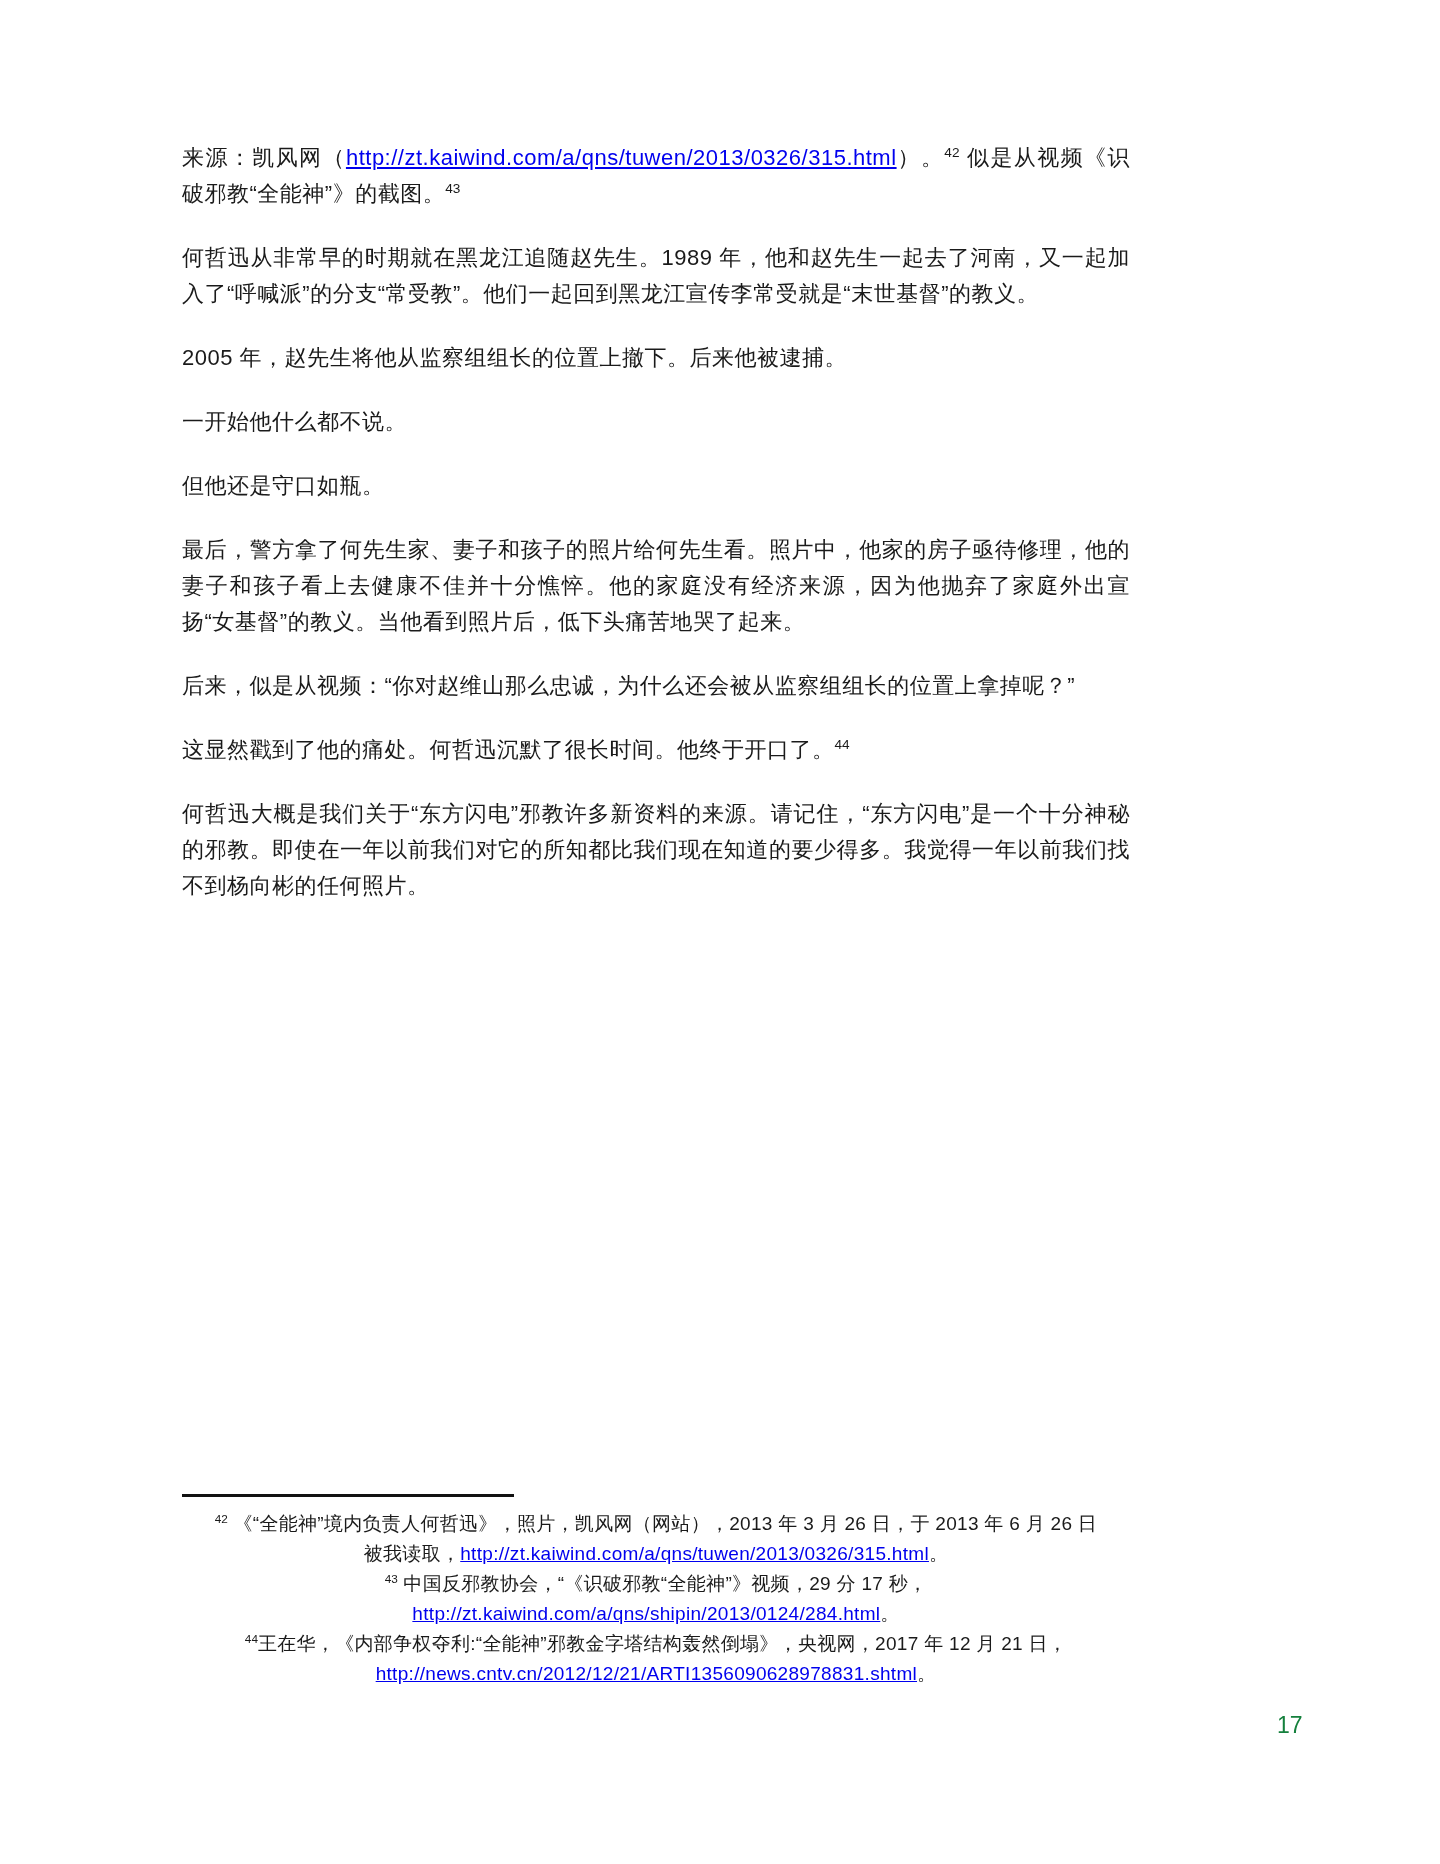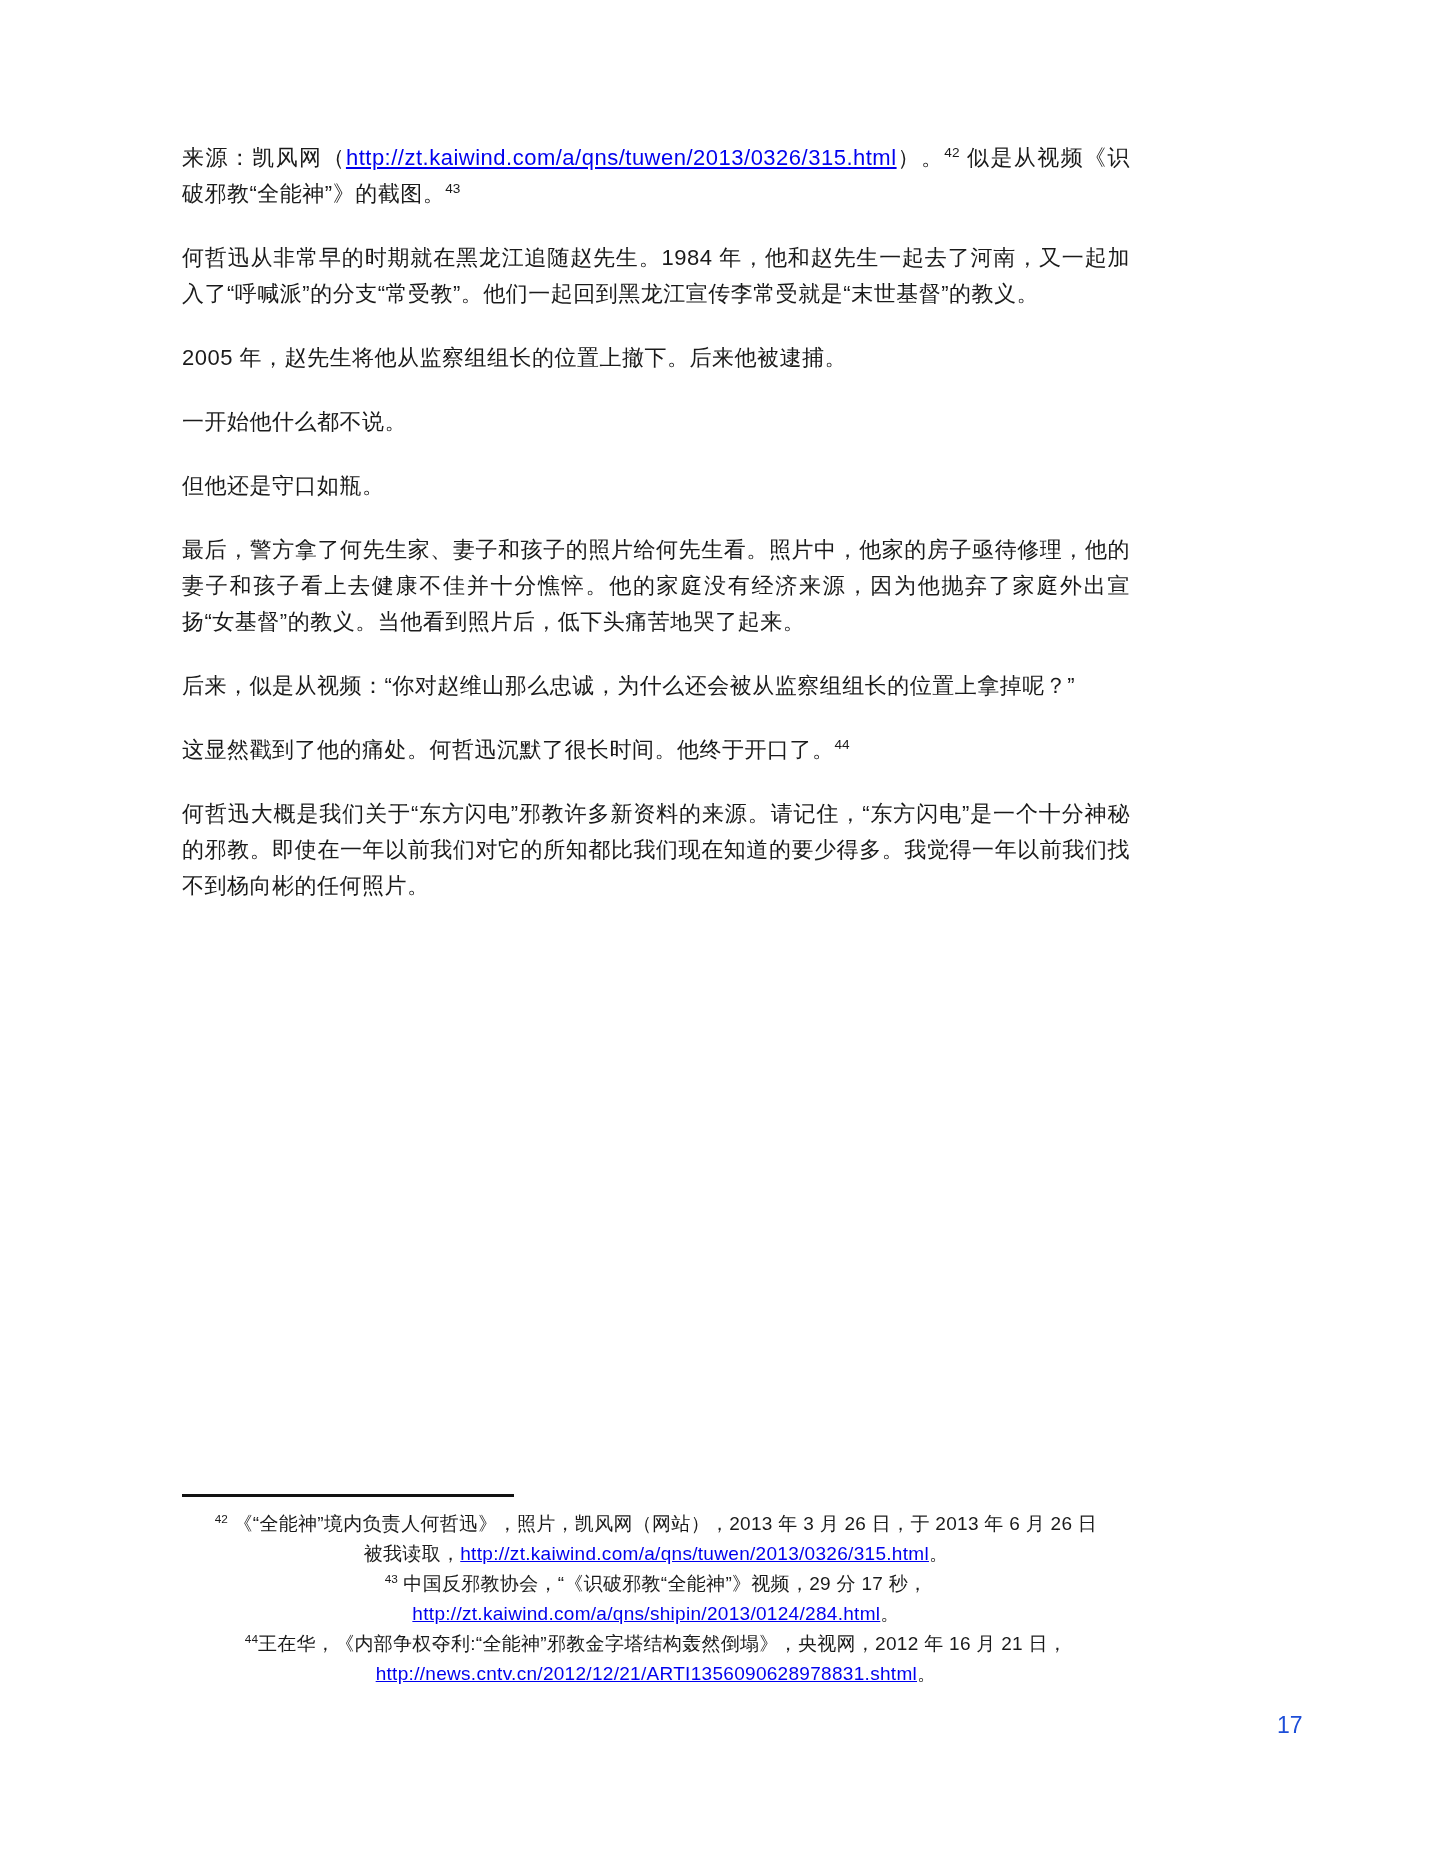--- a/index.html
+++ b/index.html
@@ -59,45 +59,45 @@
     font-size: 19px;
     line-height: 30px;
     text-align: center;
     letter-spacing: 0.3px;
   }
   .page-number {
     position: absolute;
     left: 1240px;
     top: 1712px;
     font-size: 23px;
-    color: #1d4ed8;
+    color: #15803d;
   }
 </style>
 </head>
 <body>
 
 <div class="page">
 
   <main class="body-text">
     <p class="para"><span>来源：凯风网（</span><a class="doc-link" href="#">http://zt.kaiwind.com/a/qns/tuwen/2013/0326/315.html</a><span>）。</span><sup class="fn-ref">42</sup><span> 似是从视频《识破邪教“全能神”》的截图。</span><sup class="fn-ref">43</sup></p>
-    <p class="para"><span>何哲迅从非常早的时期就在黑龙江追随赵先生。1984 年，他和赵先生一起去了河南，又一起加入了“呼喊派”的分支“常受教”。他们一起回到黑龙江宣传李常受就是“末世基督”的教义。</span></p>
+    <p class="para"><span>何哲迅从非常早的时期就在黑龙江追随赵先生。1989 年，他和赵先生一起去了河南，又一起加入了“呼喊派”的分支“常受教”。他们一起回到黑龙江宣传李常受就是“末世基督”的教义。</span></p>
     <p class="para"><span>2005 年，赵先生将他从监察组组长的位置上撤下。后来他被逮捕。</span></p>
     <p class="para"><span>一开始他什么都不说。</span></p>
     <p class="para"><span>但他还是守口如瓶。</span></p>
     <p class="para"><span>最后，警方拿了何先生家、妻子和孩子的照片给何先生看。照片中，他家的房子亟待修理，他的妻子和孩子看上去健康不佳并十分憔悴。他的家庭没有经济来源，因为他抛弃了家庭外出宣扬“女基督”的教义。当他看到照片后，低下头痛苦地哭了起来。</span></p>
     <p class="para"><span>后来，似是从视频：“你对赵维山那么忠诚，为什么还会被从监察组组长的位置上拿掉呢？”</span></p>
     <p class="para"><span>这显然戳到了他的痛处。何哲迅沉默了很长时间。他终于开口了。</span><sup class="fn-ref">44</sup></p>
     <p class="para"><span>何哲迅大概是我们关于“东方闪电”邪教许多新资料的来源。请记住，“东方闪电”是一个十分神秘的邪教。即使在一年以前我们对它的所知都比我们现在知道的要少得多。我觉得一年以前我们找不到杨向彬的任何照片。</span></p>
   </main>
 
   <section class="footnotes">
     <div class="fn-rule"></div>
     <div class="fn-line"><sup class="fn-ref">42</sup><span> 《“全能神”境内负责人何哲迅》，照片，凯风网（网站），2013 年 3 月 26 日，于 2013 年 6 月 26 日</span></div>
     <div class="fn-line"><span>被我读取，</span><a class="doc-link" href="#">http://zt.kaiwind.com/a/qns/tuwen/2013/0326/315.html</a><span>。</span></div>
     <div class="fn-line"><sup class="fn-ref">43</sup><span> 中国反邪教协会，“《识破邪教“全能神”》视频，29 分 17 秒，</span></div>
     <div class="fn-line"><a class="doc-link" href="#">http://zt.kaiwind.com/a/qns/shipin/2013/0124/284.html</a><span>。</span></div>
-    <div class="fn-line"><sup class="fn-ref">44</sup><span>王在华，《内部争权夺利:“全能神”邪教金字塔结构轰然倒塌》，央视网，2012 年 16 月 21 日，</span></div>
+    <div class="fn-line"><sup class="fn-ref">44</sup><span>王在华，《内部争权夺利:“全能神”邪教金字塔结构轰然倒塌》，央视网，2017 年 12 月 21 日，</span></div>
     <div class="fn-line"><a class="doc-link" href="#">http://news.cntv.cn/2012/12/21/ARTI1356090628978831.shtml</a><span>。</span></div>
   </section>
 
   <div class="page-number">17</div>
 
 </div>
 
 </body></html>

